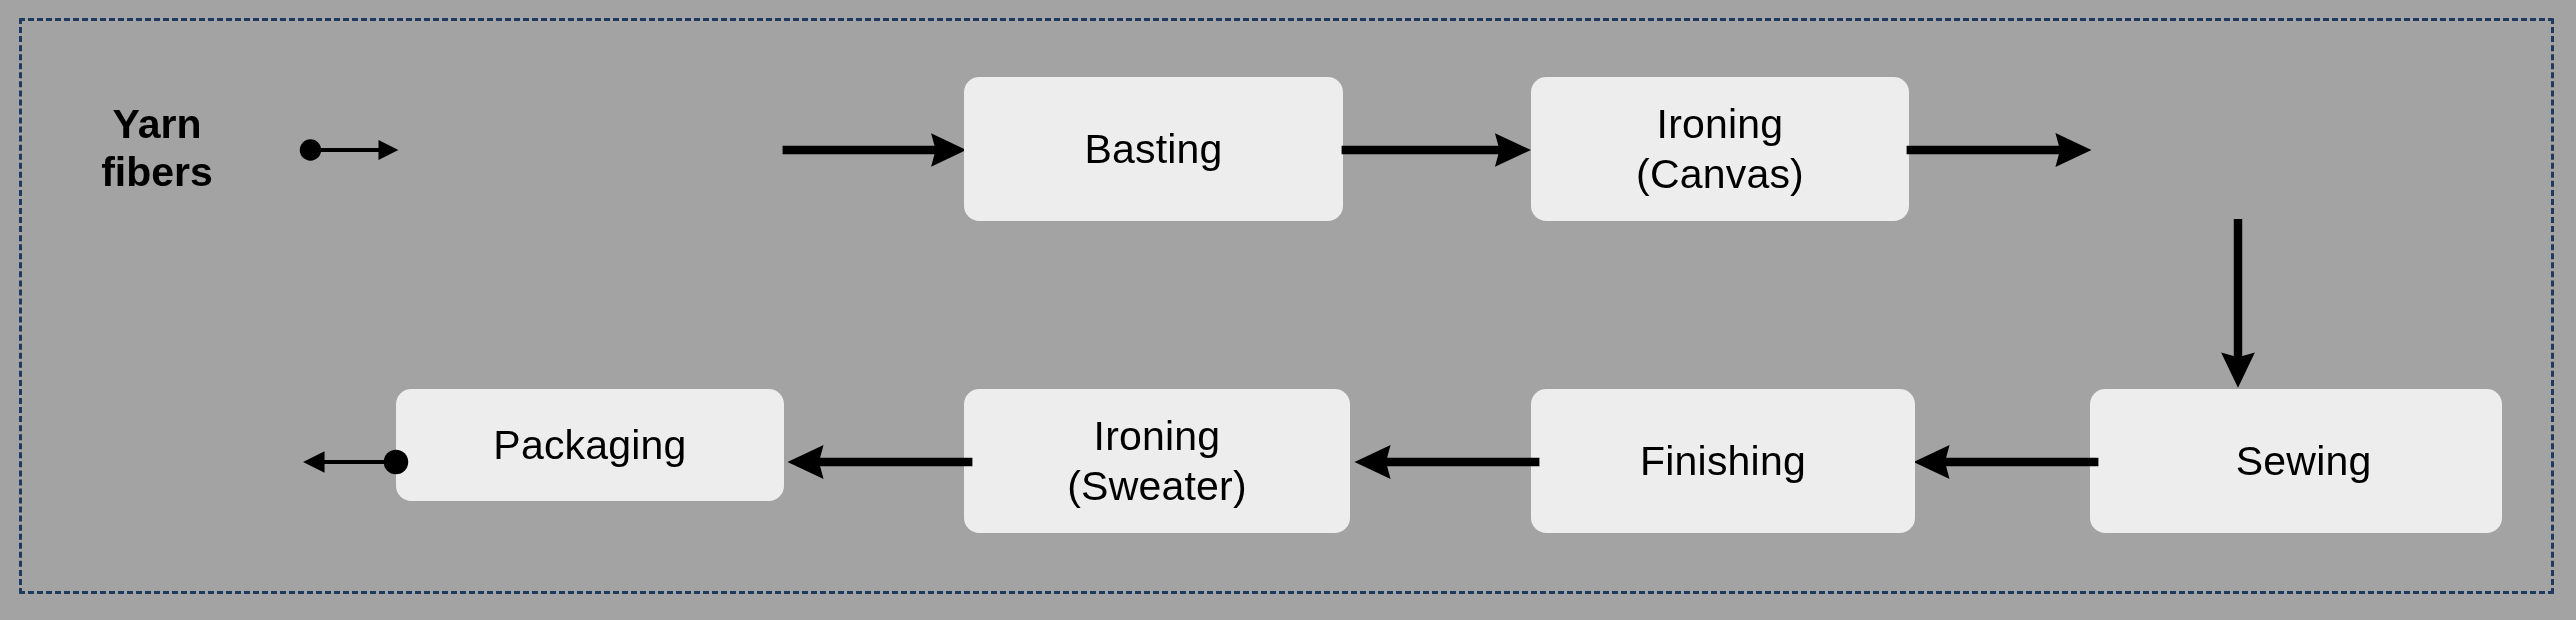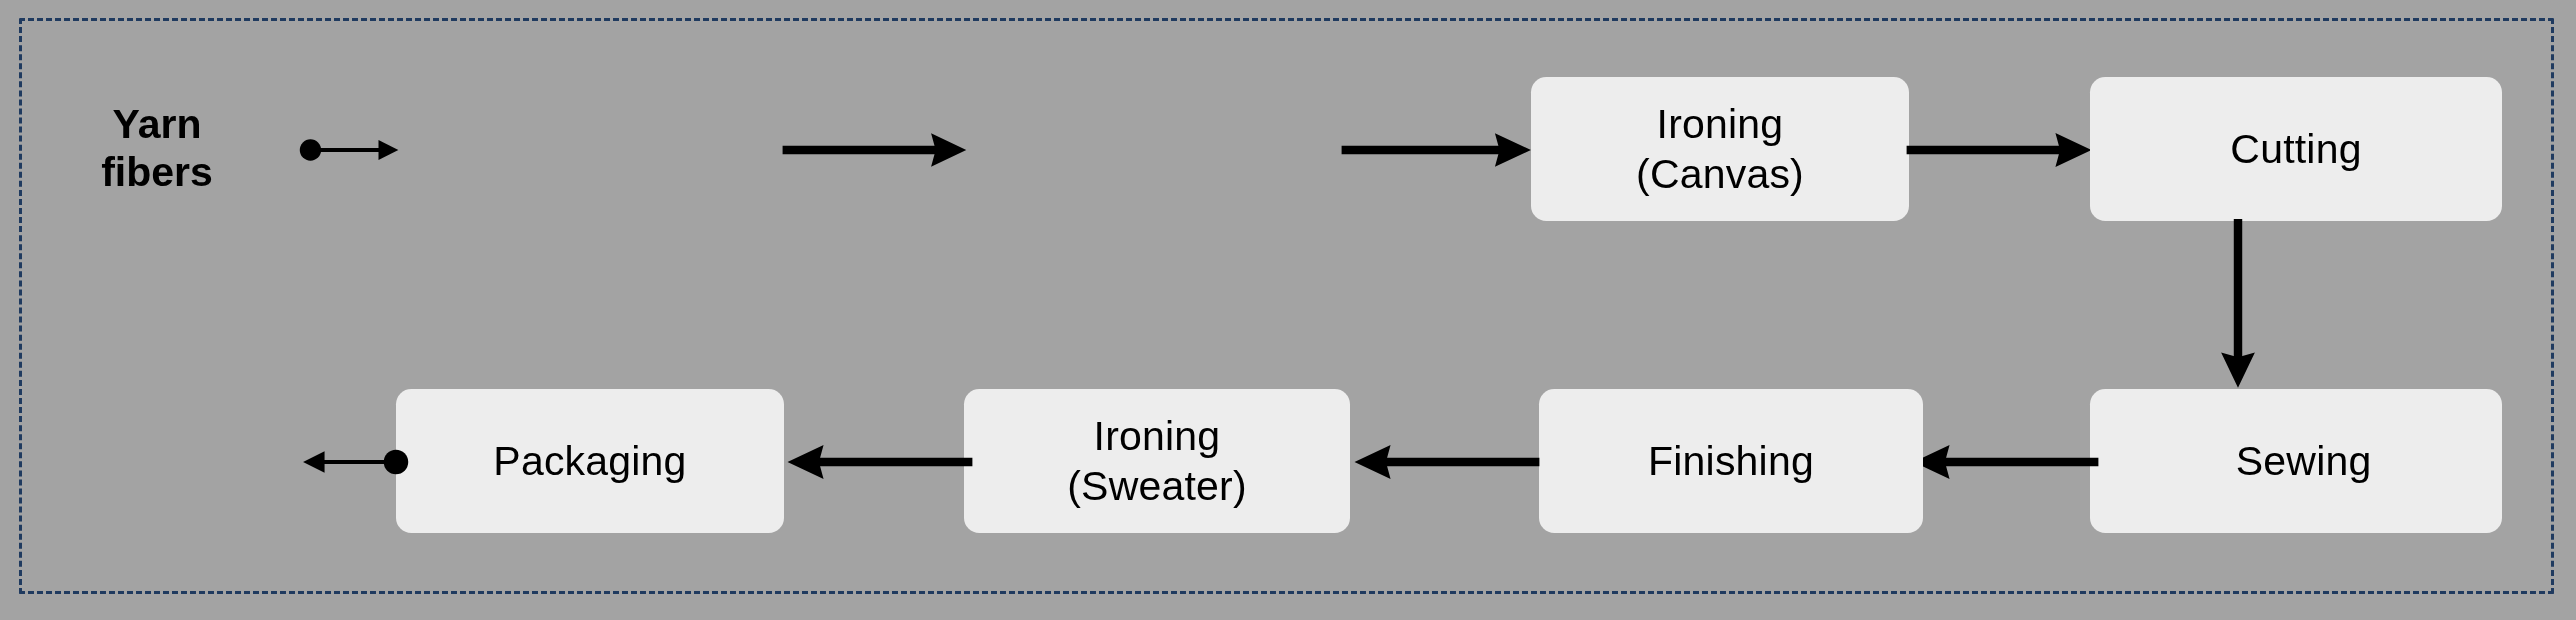--- a/index.html
+++ b/index.html
@@ -92,76 +92,76 @@
   </div>
 
 
   <div class="conn" style="left:778px; top:123px; width:199px; height:54px;">
     <svg width="199" height="54" viewBox="0 0 260 70" xmlns="http://www.w3.org/2000/svg">
       <line x1="6" y1="35" x2="208" y2="35" stroke="#000000" stroke-width="11"></line>
       <polygon points="246,35 200,13 206,35 200,57" fill="#000000"></polygon>
     </svg>
   </div>
 
+  <div class="node gray" style="left:964px; top:77px; width:379px; height:144px;">Basting</div>
 
   <div class="conn" style="left:1337px; top:123px; width:207px; height:54px;">
     <svg width="207" height="54" viewBox="0 0 270 70" xmlns="http://www.w3.org/2000/svg">
       <line x1="6" y1="35" x2="214" y2="35" stroke="#000000" stroke-width="11"></line>
       <polygon points="253,35 206,13 212,35 206,57" fill="#000000"></polygon>
     </svg>
   </div>
 
   <div class="node gray" style="left:1531px; top:77px; width:378px; height:144px;">Ironing
 (Canvas)</div>
 
   <div class="conn" style="left:1902px; top:123px; width:201px; height:54px;">
     <svg width="201" height="54" viewBox="0 0 262 70" xmlns="http://www.w3.org/2000/svg">
       <line x1="6" y1="35" x2="208" y2="35" stroke="#000000" stroke-width="11"></line>
       <polygon points="247,35 200,13 206,35 200,57" fill="#000000"></polygon>
     </svg>
   </div>
 
-  <div class="node gray" style="left:2090px; top:77px; width:412px; height:144px;">Cutting</div>
 
   <div class="conn" style="left:2211px; top:216px; width:54px; height:178px;">
     <svg width="54" height="178" viewBox="0 0 70 232" xmlns="http://www.w3.org/2000/svg">
       <line x1="35" y1="4" x2="35" y2="186" stroke="#000000" stroke-width="11"></line>
       <polygon points="35,224 13,178 35,184 57,178" fill="#000000"></polygon>
     </svg>
   </div>
 
   <div class="node gray" style="left:2090px; top:389px; width:412px; height:144px;padding-left:23px;">Sewing</div>
 
   <div class="conn" style="left:1902px; top:435px; width:201px; height:54px;">
     <svg width="201" height="54" viewBox="0 0 262 70" xmlns="http://www.w3.org/2000/svg">
       <line x1="256" y1="35" x2="54" y2="35" stroke="#000000" stroke-width="11"></line>
       <polygon points="15,35 62,13 56,35 62,57" fill="#000000"></polygon>
     </svg>
   </div>
 
-  <div class="node gray" style="left:1531px; top:389px; width:384px; height:144px;margin-left:8px;">Finishing</div>
+  <div class="node gray" style="left:1531px; top:389px; width:384px; height:144px;">Finishing</div>
 
   <div class="conn" style="left:1343px; top:435px; width:201px; height:54px;">
     <svg width="201" height="54" viewBox="0 0 262 70" xmlns="http://www.w3.org/2000/svg">
       <line x1="256" y1="35" x2="54" y2="35" stroke="#000000" stroke-width="11"></line>
       <polygon points="15,35 62,13 56,35 62,57" fill="#000000"></polygon>
     </svg>
   </div>
 
   <div class="node gray" style="left:964px; top:389px; width:386px; height:144px;">Ironing
 (Sweater)</div>
 
   <div class="conn" style="left:776px; top:435px; width:201px; height:54px;">
     <svg width="201" height="54" viewBox="0 0 262 70" xmlns="http://www.w3.org/2000/svg">
       <line x1="256" y1="35" x2="54" y2="35" stroke="#000000" stroke-width="11"></line>
       <polygon points="15,35 62,13 56,35 62,57" fill="#000000"></polygon>
     </svg>
   </div>
 
-  <div class="node gray" style="left:396px; top:389px; width:388px; height:144px;">Packaging</div>
+  <div class="node gray" style="left:396px; top:389px; width:388px; height:112px;">Packaging</div>
 
   <div class="conn" style="left:290px; top:435px; width:119px; height:54px;">
     <svg width="119" height="54" viewBox="0 0 155 70" xmlns="http://www.w3.org/2000/svg">
       <circle cx="138" cy="35" r="16" fill="#000000"></circle>
       <line x1="138" y1="35" x2="40" y2="35" stroke="#000000" stroke-width="5"></line>
       <polygon points="17,35 45,21 45,49" fill="#000000"></polygon>
     </svg>
   </div>
 
 

